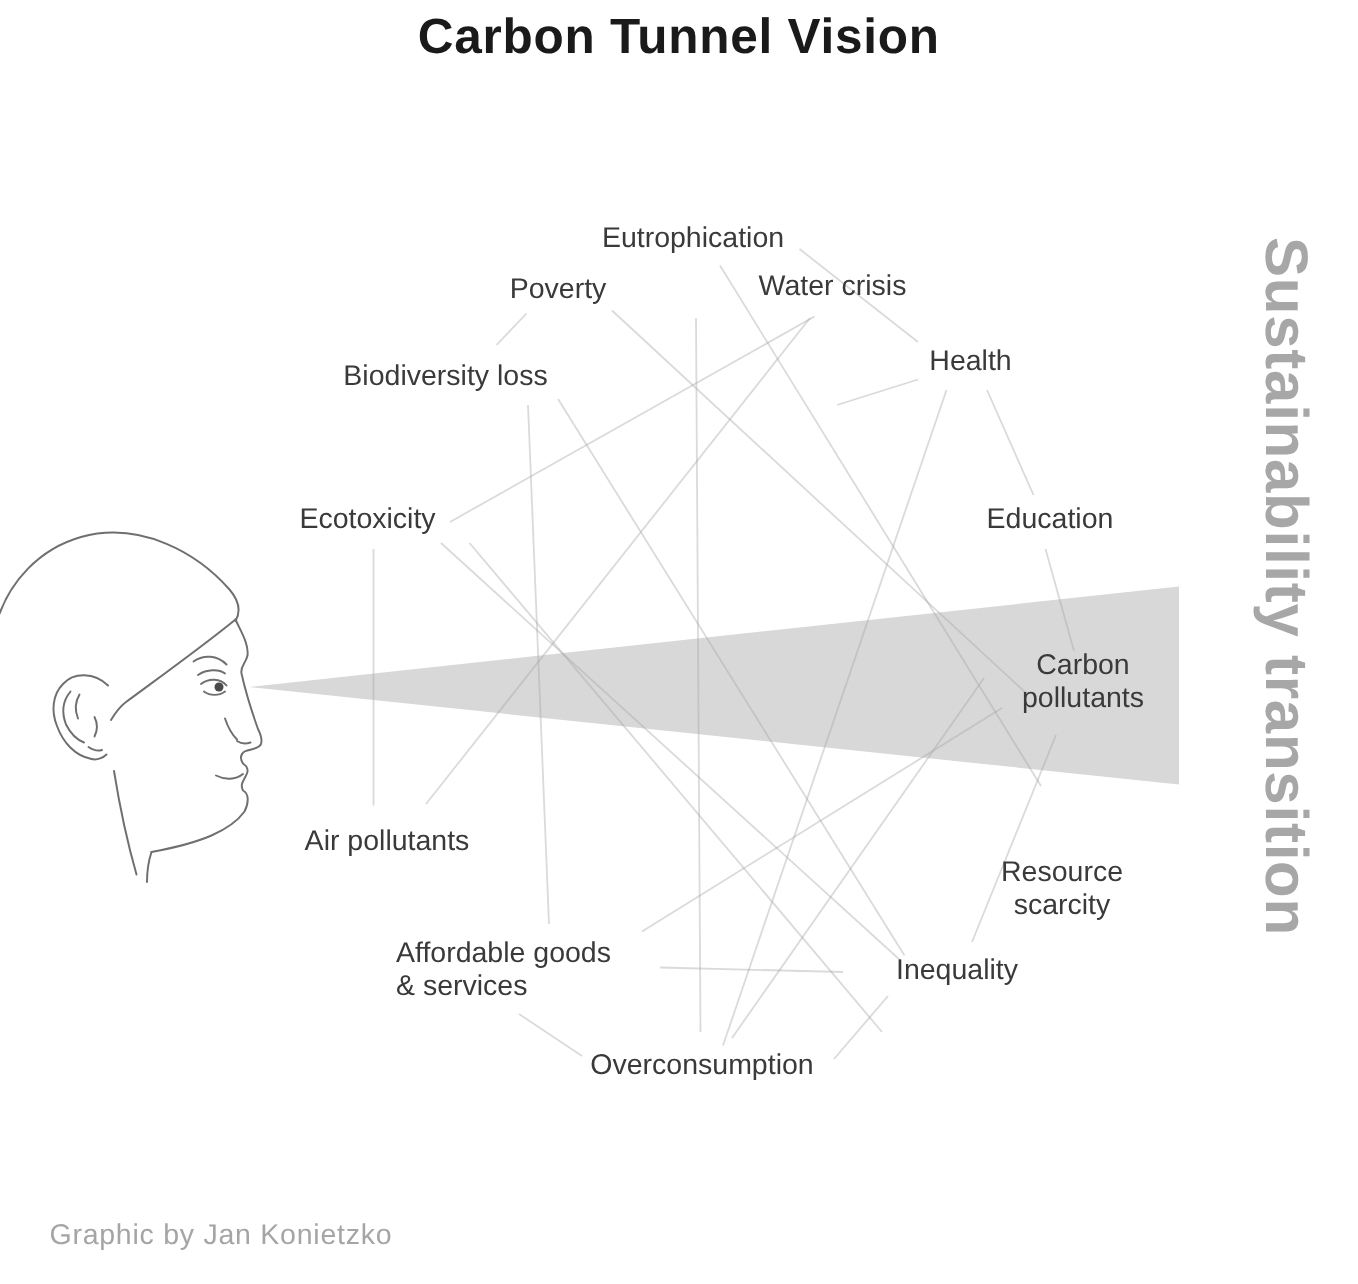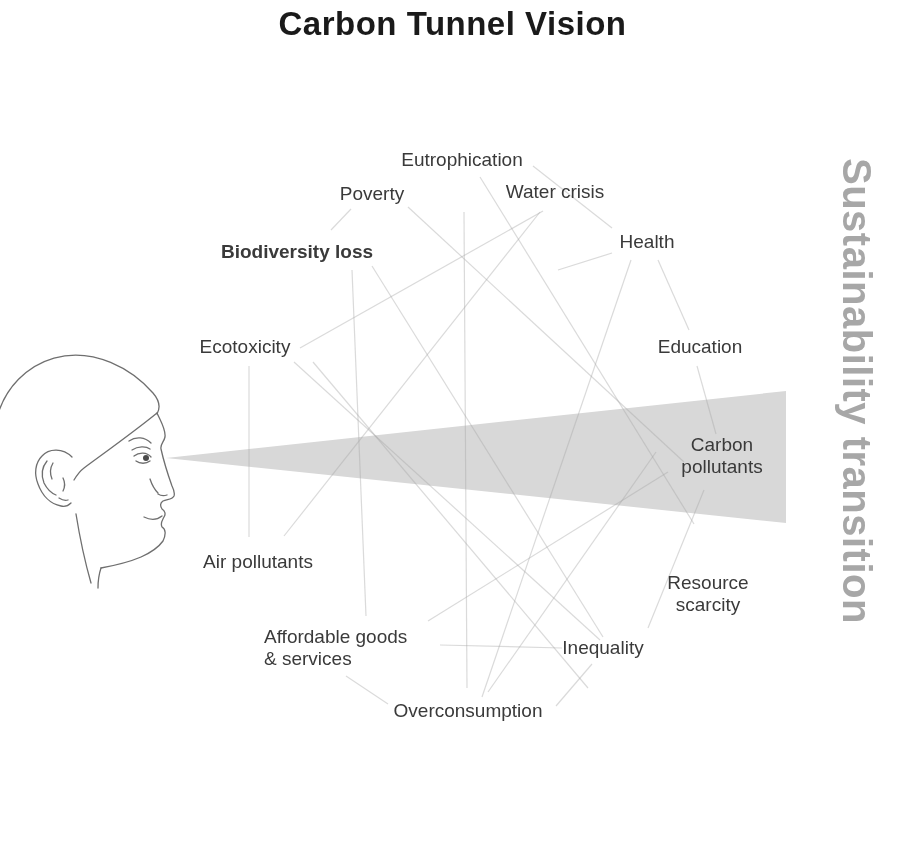--- a/index.html
+++ b/index.html
@@ -88,28 +88,29 @@
       <path d="M 158,494 C 161,496 164,496 167,495"></path>
       <path d="M 144,517 C 150,520 157,520 162,516"></path>
     </g>
   </svg>
 
   <div class="nodes">
     <div class="node" style="left: 462px; top: 160px;">Eutrophication</div>
     <div class="node" style="left: 372px; top: 194px;">Poverty</div>
     <div class="node" style="left: 555px; top: 192px;">Water crisis</div>
     <div class="node" style="left: 647px; top: 242px;">Health</div>
-    <div class="node" style="left: 297px; top: 252px; font-weight: bold;">Biodiversity loss</div>
+    <div class="node" style="left: 297px; top: 252px;">Biodiversity loss</div>
     <div class="node" style="left: 245px; top: 347px;">Ecotoxicity</div>
     <div class="node" style="left: 700px; top: 347px;">Education</div>
     <div class="node" style="left: 722px; top: 456px;">Carbon
 pollutants</div>
     <div class="node" style="left: 708px; top: 546px; margin-top: 48px;">Resource
 scarcity</div>
     <div class="node" style="left: 258px; top: 562px;">Air pollutants</div>
     <div class="node left" style="left: 264px; top: 648px;">Affordable goods
 &amp; services</div>
-    <div class="node" style="left: 603px; top: 648px;">Inequality</div>
+    <div class="node" style="left: 638px; top: 648px;">Inequality</div>
     <div class="node" style="left: 468px; top: 711px;">Overconsumption</div>
   </div>
 
   <div class="side-text">Sustainability transition</div>
+  <div class="credit">Graphic by Jan Konietzko</div>
 </div>
 
 </body></html>

